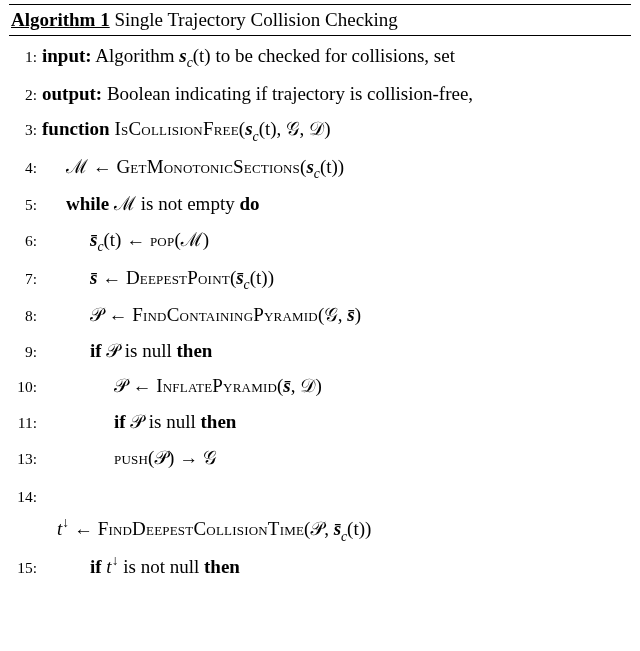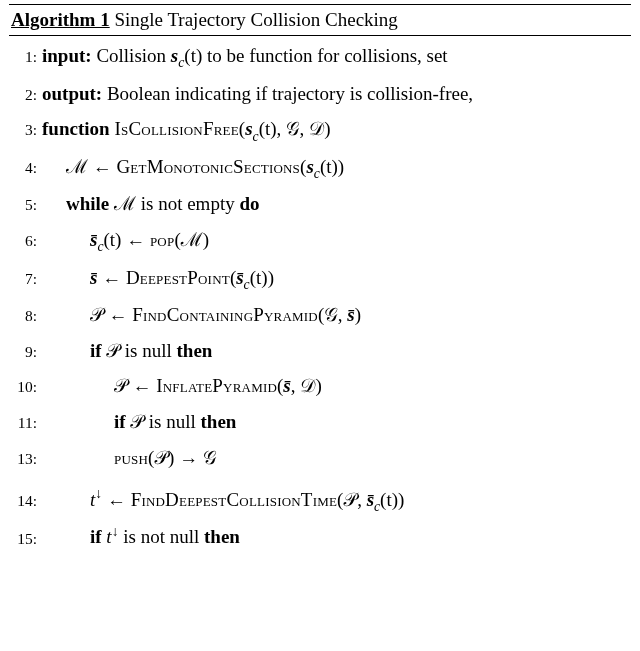--- a/index.html
+++ b/index.html
@@ -72,21 +72,21 @@
   </div>
 
   <div class="rule"></div>
 
   <div class="body">
 
     <div class="line">
       <span class="lineno">1:</span>
       <span class="content">
         <span class="kw">input:</span>
-        <span>Collision </span><span class="it" style="font-weight:bold;">s</span><span class="sub">c</span><span>(t)</span><span> to be function for collisions, set</span>
+        <span>Algorithm </span><span class="it" style="font-weight:bold;">s</span><span class="sub">c</span><span>(t)</span><span> to be checked for collisions, set</span>
       </span>
     </div>
 
     <div class="line">
       <span class="lineno">2:</span>
       <span class="content">
         <span class="kw">output:</span><span> Boolean indicating if trajectory is collision-free,</span>
       </span>
     </div>
 
@@ -154,21 +154,21 @@
     </div>
 
 
     <div class="line">
       <span class="lineno">13:</span>
       <span class="content ind3">
         <span class="sc">push</span><span>(</span><span class="cal">𝒫</span><span>)</span><span> → </span><span class="cal">𝒢</span>
       </span>
     </div>
 
-    <div class="line" style="margin-top:6px;">
+    <div class="line" style="margin-top:6px;flex-direction:column;">
       <span class="lineno">14:</span>
       <span class="content ind2">
         <span class="it">t</span><span class="sup">↓</span><span> ← </span><span class="sc">FindDeepestCollisionTime</span><span>(</span><span class="cal">𝒫</span><span>, </span><span class="it" style="font-weight:bold;">s̄</span><span class="sub">c</span><span>(t)</span><span>)</span>
       </span>
     </div>
 
     <div class="line">
       <span class="lineno">15:</span>
       <span class="content ind2">
         <span class="kw">if </span><span class="it">t</span><span class="sup">↓</span><span> is not null </span><span class="kw">then</span>

